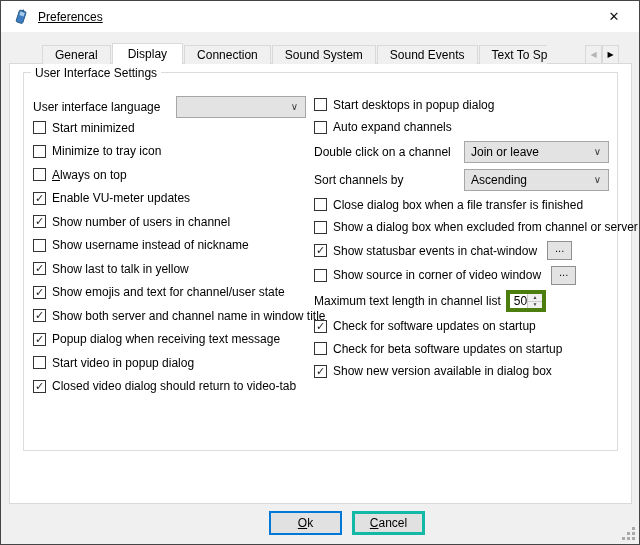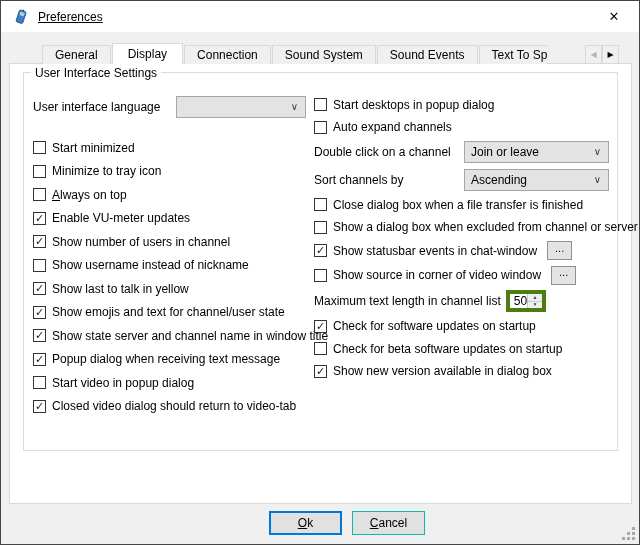--- a/index.html
+++ b/index.html
@@ -62,21 +62,21 @@
   .groupbox {
     position:absolute; left:22px; top:71px; width:595px; height:379px;
     border:1px solid #dcdcdc; z-index:2;
   }
   .groupbox-legend {
     position:absolute; left:30px; top:65px; z-index:3;
     background:#fff; padding:0 4px; font-size:12px; color:#000;
   }
   
   .col { position:absolute; display:flex; flex-direction:column; z-index:3; }
-  .col-left  { left:32px;  top:95px; width:272px; gap:21px; }
+  .col-left  { left:32px;  top:95px; width:272px; gap:1px; }
   .col-right { left:313px; top:95px; width:298px; gap:5.5px; }
   .field-row { display:flex; align-items:center; height:22px; }
   .field-label { font-size:12px; color:#000; }
   .lbl-w143 { width:143px; flex:none; }
   .lbl-w150 { width:150px; flex:none; }
   
   .combo {
     height:22px; background:#e3e3e3; border:1px solid #a6a6a6;
     display:flex; align-items:center; position:relative;
     padding-left:6px; font-size:12px; color:#000; flex:none;
@@ -110,21 +110,21 @@
   .spin-value { flex:1; display:flex; align-items:center; padding-left:4px; font-size:12px; }
   .spin-btns { width:15px; display:flex; flex-direction:column; border-left:1px solid #c9c9c9; }
   .spin-btn {
     flex:1; background:#f0f0f0; border:none; font-size:5px; line-height:5px;
     color:#444; display:flex; align-items:center; justify-content:center; padding:0;
   }
   .spin-btn.up { border-bottom:1px solid #c9c9c9; }
   
   .footer-btn {
     position:absolute; top:510px; width:73px; height:24px;
-    background:#e1e1e1; border:1px solid #14b8a6;
+    background:#e1e1e1; border:3px solid #14b8a6;
     font-size:12px; color:#000; font-family:"Liberation Sans","DejaVu Sans",sans-serif;
   }
   .ok-btn { left:268px; border:2px solid #0078d7; }
   .cancel-btn { left:351px; }
   .resize-grip { position:absolute; right:4px; bottom:4px; width:13px; height:13px; }
   u { text-decoration:underline; }
 </style>
 </head>
 <body>
 
@@ -196,21 +196,21 @@
         <div class="cb-row">
           <span class="cb">✓</span>
           <span class="cb-label">Show last to talk in yellow</span>
         </div>
         <div class="cb-row">
           <span class="cb">✓</span>
           <span class="cb-label">Show emojis and text for channel/user state</span>
         </div>
         <div class="cb-row">
           <span class="cb">✓</span>
-          <span class="cb-label">Show state server and channel name in window title</span>
+          <span class="cb-label">Show both server and channel name in window title</span>
         </div>
         <div class="cb-row">
           <span class="cb">✓</span>
           <span class="cb-label">Popup dialog when receiving text message</span>
         </div>
         <div class="cb-row">
           <span class="cb"></span>
           <span class="cb-label">Start video in popup dialog</span>
         </div>
         <div class="cb-row">

